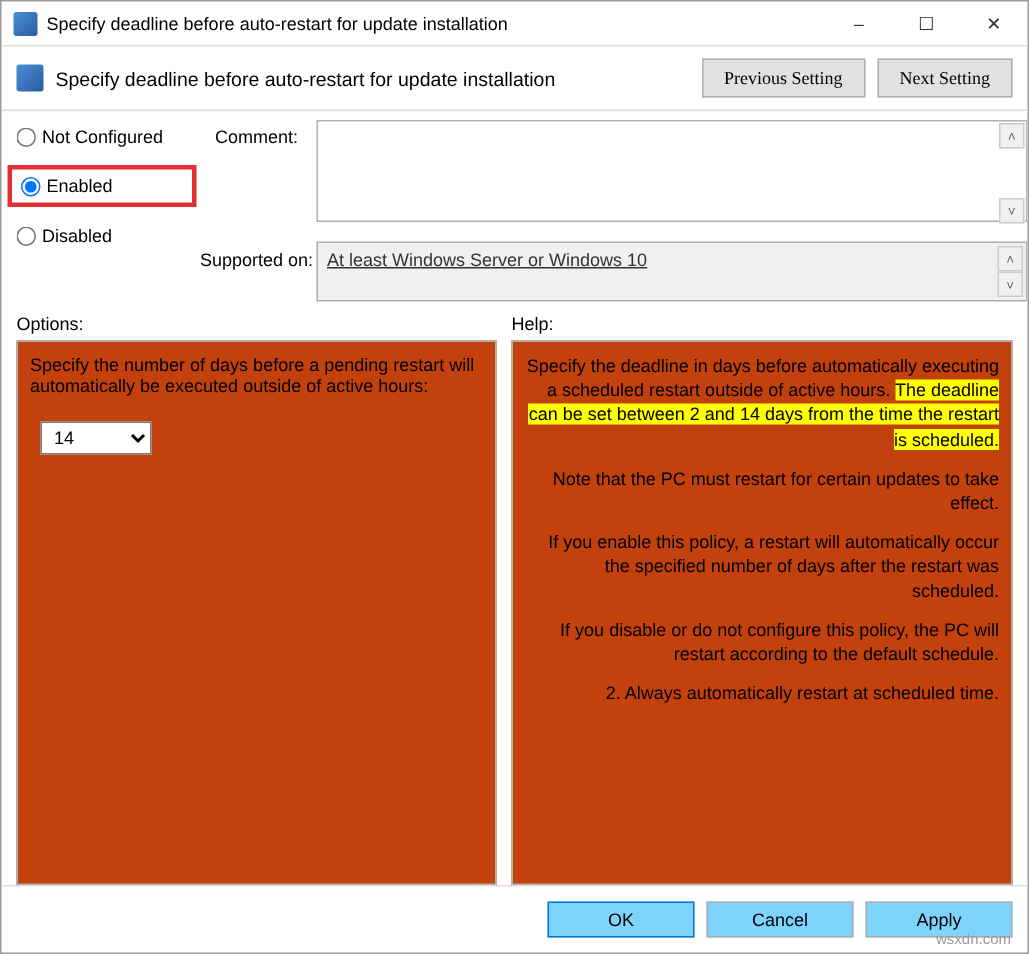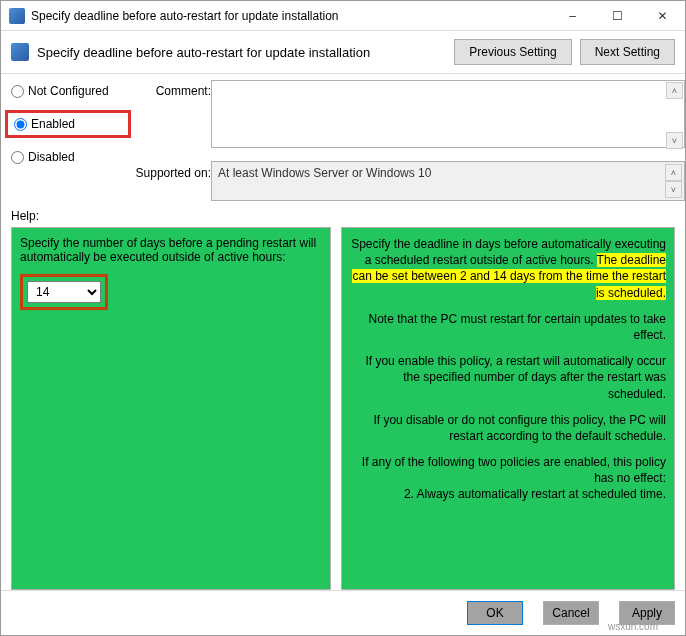--- a/index.html
+++ b/index.html
@@ -5,51 +5,51 @@
 * { box-sizing: border-box; font-family: "Segoe UI", Tahoma, sans-serif; font-size: 12px; }
 body { margin: 0; background: #fff; width: 686px; height: 636px; border: 1px solid #999; display: flex; flex-direction: column; }
 .titlebar { height: 30px; display: flex; align-items: center; padding: 0 0 0 8px; border-bottom: 1px solid #ddd; }
 .titlebar .icon { width: 16px; height: 16px; margin-right: 6px; background: linear-gradient(135deg,#4a90d9,#2c5aa0); border-radius: 2px; }
 .titlebar .title { flex: 1; font-size: 12px; }
 .titlebar .btns { display: flex; }
 .titlebar .btn { width: 45px; height: 29px; display: flex; align-items: center; justify-content: center; color: #333; }
 .header { display: flex; align-items: center; padding: 8px 10px; border-bottom: 1px solid #ddd; }
 .header .icon { width: 18px; height: 18px; margin-right: 8px; background: linear-gradient(135deg,#4a90d9,#2c5aa0); border-radius: 2px; }
 .header .title { flex: 1; font-size: 13px; }
-.header button { height: 26px; padding: 0 14px; margin-left: 8px; background: #e1e1e1; border: 1px solid #adadad; cursor: pointer; }
+.header button { height: 26px; padding: 0 14px; margin-left: 8px; background: #e1e1e1; border: 1px solid #adadad; cursor: pointer; font-family: Liberation Serif, serif; }
 .row1 { display: flex; padding: 6px 0 0 10px; }
 .radios { width: 120px; display: flex; flex-direction: column; gap: 12px; padding-top: 4px; }
 .radio { display: flex; align-items: center; gap: 4px; }
 .radio input { margin: 0; }
 .hl-red { border: 3px solid #e03030; padding: 4px 6px; margin-left: -6px; }
-.labels { width: 80px; display: flex; flex-direction: column; gap: 68px; padding-top: 4px; text-align: right; }
+.labels { width: 80px; display: flex; flex-direction: column; gap: 68px; padding-top: 4px; text-align: center; }
 .fields { flex: 1; display: flex; flex-direction: column; gap: 10px; }
 textarea.comment { width: 100%; height: 68px; border: 1px solid #b0b0b0; resize: none; padding: 4px; font-family: inherit; }
 .supported-wrap { display: flex; align-items: flex-start; gap: 6px; }
-.supported { flex: 1; height: 40px; border: 1px solid #b0b0b0; background: #f0f0f0; padding: 4px 6px; color: #333; position: relative; }
+.supported { flex: 1; height: 40px; border: 1px solid #b0b0b0; background: #f0f0f0; padding: 4px 6px; color: #333; position: relative; text-decoration: underline; }
 .scroll-btn { width: 17px; height: 17px; background: #f0f0f0; border: 1px solid #ccc; color: #666; display: flex; align-items: center; justify-content: center; font-size: 9px; }
 .section-labels { display: flex; padding: 8px 10px 4px 10px; gap: 10px; }
 .section-labels > div:first-child { width: 320px; }
 .panels { display: flex; padding: 0 10px; gap: 10px; flex: 1; min-height: 0; }
-.panel { border: 1px solid #b0b0b0; padding: 8px; overflow: auto; background: #22c55e; }
+.panel { border: 1px solid #b0b0b0; padding: 8px; overflow: auto; background: #c2410c; }
 .panel.left { width: 320px; }
 .panel.right { flex: 1; position: relative; }
 .opt-text { margin-bottom: 10px; }
 .select-wrap { position: relative; display: inline-block; border: 3px solid #c2410c; padding: 4px; }
 select { width: 74px; height: 22px; border: 1px solid #7a7a7a; background: #fff; padding: 0 4px; }
 .highlight { background: #ffff00; }
 .help-para { margin-bottom: 10px; line-height: 1.35; text-align: right; }
 .indent { padding-left: 20px; }
 .footer { display: flex; justify-content: flex-end; gap: 8px; padding: 10px; border-top: 1px solid #ddd; }
-.footer button { height: 24px; width: 56px; background: #a3a3a3; border: 1px solid #adadad; cursor: pointer; margin-left: 12px; }
+.footer button { height: 24px; width: 98px; background: #7dd3fc; border: 1px solid #adadad; cursor: pointer; }
 .footer button.primary { border-color: #0078d7; }
 .corner-scroll { position: absolute; right: 2px; display: flex; flex-direction: column; }
 .corner-scroll.top { top: 2px; }
 .corner-scroll.bot { bottom: 2px; }
-.watermark { position: absolute; bottom: 4px; right: 28px; font-size: 10px; color: #999; text-align: right; }
+.watermark { position: absolute; bottom: 4px; right: 12px; font-size: 10px; color: #999; text-align: right; }
 </style>
 </head>
 <body>
 
 <div class="titlebar">
   <div class="icon"></div>
   <div class="title">Specify deadline before auto-restart for update installation</div>
   <div class="btns">
     <div class="btn">–</div>
     <div class="btn">☐</div>
@@ -101,41 +101,41 @@
           </div>
         <div class="corner-scroll bot">
             <div class="scroll-btn">˅</div>
           </div>
       </div>
     </div>
   </div>
 </div>
 
 <div class="section-labels">
+  <div>Options:</div>
   <div>Help:</div>
 </div>
 
 <div class="panels">
   <div class="panel left">
     <div class="opt-text">Specify the number of days before a pending restart will automatically be executed outside of active hours:</div>
     <div class="select-wrap">
       <select>
         <option>14</option>
       </select>
     </div>
   </div>
   <div class="panel right">
     <div class="help-para">
       <span>Specify the deadline in days before automatically executing a scheduled restart outside of active hours. </span><span class="highlight">The deadline can be set between 2 and 14 days from the time the restart is scheduled.</span>
     </div>
     <div class="help-para">Note that the PC must restart for certain updates to take effect.</div>
     <div class="help-para">If you enable this policy, a restart will automatically occur the specified number of days after the restart was scheduled.</div>
     <div class="help-para">If you disable or do not configure this policy, the PC will restart according to the default schedule.</div>
     <div class="help-para">
-      <div>If any of the following two policies are enabled, this policy has no effect:</div>
       <div class="indent">2. Always automatically restart at scheduled time.</div>
     </div>
   </div>
 </div>
 
 <div class="footer">
   <button class="primary">OK</button>
   <button>Cancel</button>
   <button>Apply</button>
 </div>

